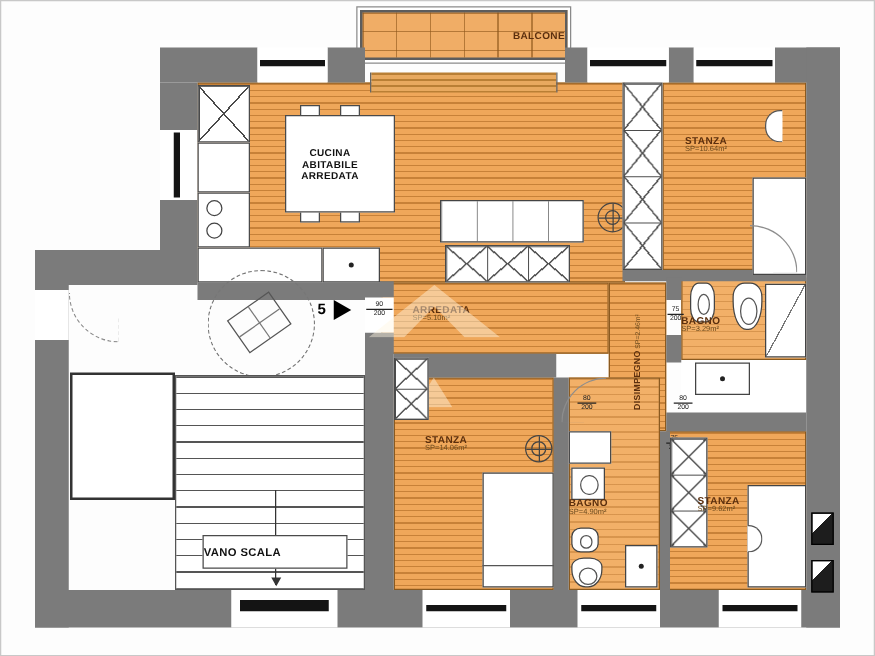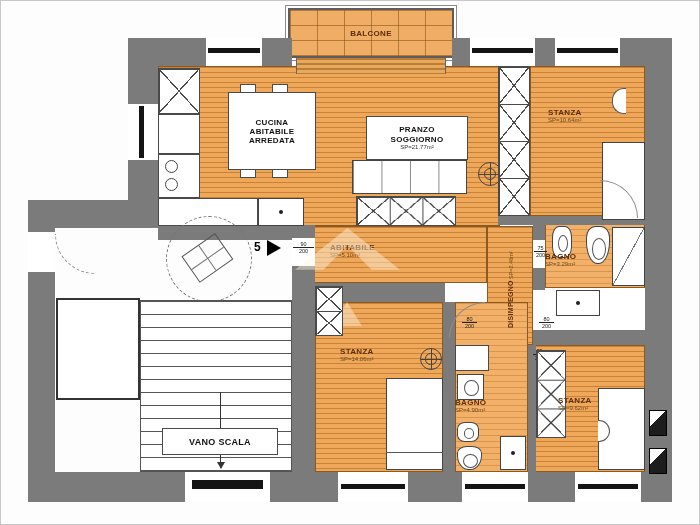--- a/index.html
+++ b/index.html
@@ -84,21 +84,21 @@
   .steps{background-color:#fff;border:1px solid #555;
     background-image:repeating-linear-gradient(180deg,#555 0 1px,transparent 1px 13px);}
   .stline{background:#333;}
   .stair-arrow{width:0;height:0;border-left:4px solid transparent;border-right:4px solid transparent;border-top:7px solid #333;}
   .lift-outer{background:#fff;border:2px solid #333;}
   .lift-inner{background:#fff;border:1px solid #333;}
   
   .rlabel{text-align:left;line-height:1.15;}
   .rname{font-weight:bold;font-size:8px;color:#5b2f0e;letter-spacing:.3px;}
   .rarea{font-size:6px;color:#6b4a1e;}
-  .labelbox{background:#fff;border:1px solid #4a4a4a;display:flex;flex-direction:column;align-items:center;justify-content:center;text-align:center;}
+  .labelbox{background:#fff;border:1px solid #4a4a4a;display:flex;flex-direction:column;align-items:flex-start;justify-content:center;text-align:center;}
   .dark .rname{color:#111;}
   .dark .rarea{color:#333;}
   .blk{color:#1a1a1a;font-weight:bold;}
   .dim{font-size:5.5px;line-height:1.15;color:#222;text-align:center;}
   .dim .dh{display:block;border-top:.7px solid #222;}
   .dim .dw{display:block;}
   .unit-num{font-size:12px;font-weight:bold;color:#000;}
   .unit-arrow{width:0;height:0;border-top:8px solid transparent;border-bottom:8px solid transparent;border-left:14px solid #000;}
   .watermark{opacity:.5;}
   .wm-roof{background:rgba(255,246,226,.9);
@@ -117,21 +117,21 @@
   <div class="abs wood" style="left:158px;top:66px;width:342px;height:160px;"></div>
   <div class="abs wood" style="left:305px;top:226px;width:182px;height:57px;"></div>
   <div class="abs wood" style="left:487px;top:226px;width:46px;height:119px;"></div>
   <div class="abs wood" style="left:530px;top:66px;width:115px;height:150px;"></div>
   <div class="abs wood-lite" style="left:545px;top:222px;width:100px;height:66px;"></div>
   <div class="abs nook" style="left:545px;top:288px;width:100px;height:42px;"></div>
   <div class="abs wood" style="left:315px;top:302px;width:128px;height:170px;"></div>
   <div class="abs wood-lite" style="left:455px;top:302px;width:73px;height:170px;"></div>
   <div class="abs wood" style="left:533px;top:345px;width:112px;height:127px;"></div>
 
-  <div class="abs balcony" style="left:288px;top:8px;width:166px;height:50px;">
+  <div class="abs balcony" style="left:288px;top:8px;width:166px;height:40px;justify-content:flex-end;">
     <span class="rname">BALCONE</span>
   </div>
   <div class="abs hatch" style="left:296px;top:58px;width:150px;height:16px;"></div>
 
   <div class="abs wall" style="left:128px;top:38px;width:78px;height:28px;"></div>
   <div class="abs wall" style="left:262px;top:38px;width:30px;height:28px;"></div>
   <div class="abs wall" style="left:452px;top:38px;width:18px;height:28px;"></div>
   <div class="abs wall" style="left:535px;top:38px;width:20px;height:28px;"></div>
   <div class="abs wall" style="left:620px;top:38px;width:52px;height:28px;"></div>
   <div class="abs wall" style="left:645px;top:38px;width:27px;height:464px;"></div>
@@ -189,41 +189,37 @@
   <div class="abs sink" style="left:258px;top:198px;width:46px;height:28px;"></div>
 
   <div class="abs whitebox" style="left:240px;top:84px;width:16px;height:10px;"></div>
   <div class="abs whitebox" style="left:272px;top:84px;width:16px;height:10px;"></div>
   <div class="abs whitebox" style="left:240px;top:168px;width:16px;height:10px;"></div>
   <div class="abs whitebox" style="left:272px;top:168px;width:16px;height:10px;"></div>
   <div class="abs labelbox" style="left:228px;top:92px;width:88px;height:78px;">
     <span class="rname dark blk" style="color:#111;width:70px;">CUCINA ABITABILE ARREDATA</span>
   </div>
 
-  <div class="abs labelbox rlabel dark" style="left:366px;top:116px;width:102px;height:44px;">
-    <span class="rname" style="color:#111;width:80px;">PRANZO SOGGIORNO</span>
-    <span class="rarea" style="color:#333;">SP=21.77m²</span>
-  </div>
 
   <div class="abs sofa" style="left:352px;top:160px;width:115px;height:34px;"></div>
   <div class="abs xrow" style="left:356px;top:196px;width:100px;height:30px;background-size:33.4% 100%;"></div>
   <div class="abs target" style="left:478px;top:162px;width:24px;height:24px;"></div>
 
   <div class="abs xrow" style="left:498px;top:66px;width:32px;height:150px;background-size:100% 25%;"></div>
 
   <div class="abs rlabel" style="left:548px;top:108px;width:80px;">
     <div class="rname">STANZA</div>
     <div class="rarea">SP=10.64m²</div>
   </div>
   <div class="abs bed" style="left:602px;top:142px;width:43px;height:78px;"></div>
   <div class="abs niche" style="left:612px;top:88px;width:14px;height:26px;"></div>
   <div class="abs arc arc-tr" style="left:600px;top:180px;width:38px;height:38px;"></div>
 
   <div class="abs rlabel" style="left:330px;top:243px;width:110px;">
-    <div class="rname">ABITABILE</div>
+    <div class="rname">ARREDATA</div>
     <div class="rarea">SP=5.10m²</div>
   </div>
 
   <div class="abs watermark wm-roof" style="left:295px;top:228px;width:105px;height:72px;"></div>
   <div class="abs watermark wm-dot" style="left:332px;top:302px;width:30px;height:24px;"></div>
 
   <div class="abs rlabel" style="left:492px;top:238px;width:38px;height:104px;display:flex;align-items:center;justify-content:center;gap:1px;writing-mode:vertical-rl;transform:rotate(180deg);">
     <div class="rname" style="font-size:7px;">DISIMPEGNO</div>
     <div class="rarea" style="font-size:5.5px;">SP=2.46m²</div>
   </div>

